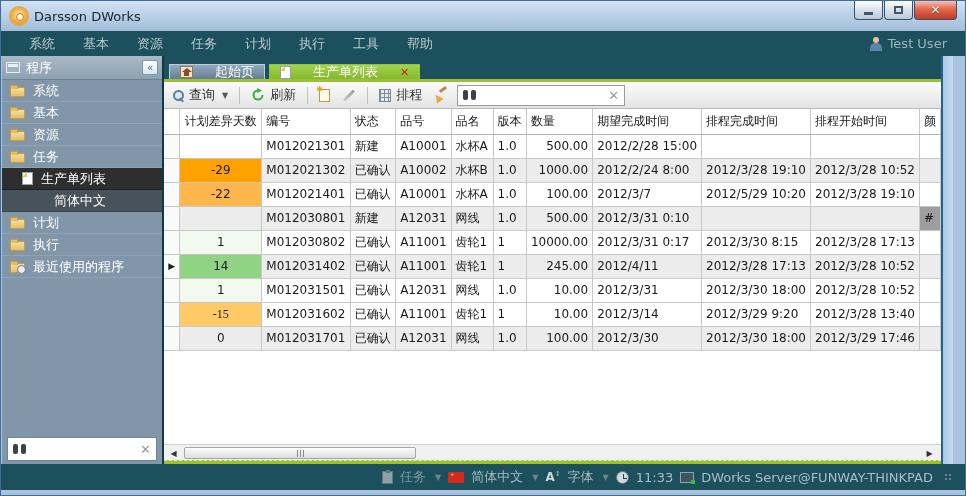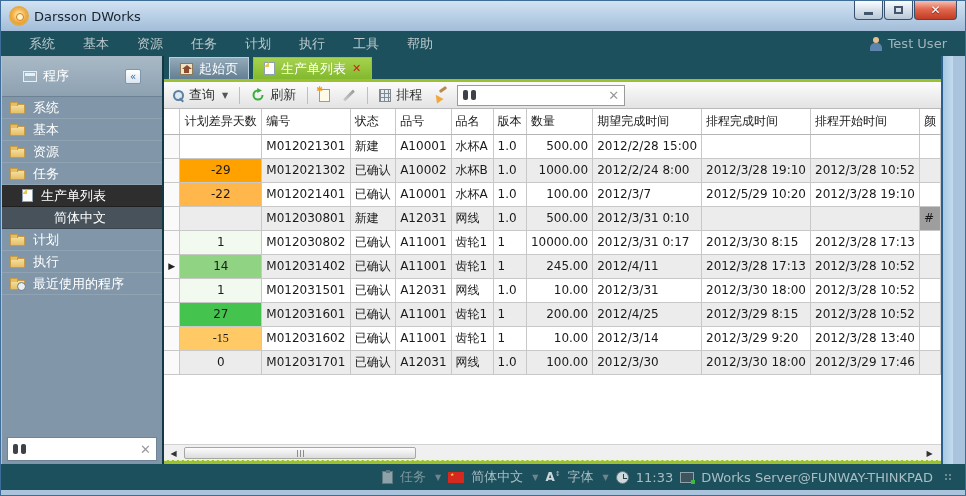--- a/index.html
+++ b/index.html
@@ -36,22 +36,22 @@
   .user-icon::before { content:""; position:absolute; left:3px; top:0; width:6px; height:6px;
                        border-radius:50%; background:#e8c08e; }
   .user-icon::after { content:""; position:absolute; left:0; top:6px; width:12px; height:8px;
                       border-radius:5px 5px 0 0; background:#5d84ad; }
 
   
   .main { position:absolute; top:55px; left:1px; width:951px; height:410px; display:flex; }
 
   
   .sidebar { width:162px; height:100%; background:#8196a8; position:relative; border-right:2px solid #123845; }
-  .side-header { height:41px; background:linear-gradient(#a9b9c6,#8da1b1); border-bottom:1px solid #6c8294;
-                 display:flex; align-items:center; padding:0 21px;justify-content:space-between; }
+  .side-header { height:24px; background:linear-gradient(#a9b9c6,#8da1b1); border-bottom:1px solid #6c8294;
+                 display:flex; align-items:center; padding:0 4px;justify-content:space-between; }
   .side-header .label { color:#fff; font-size:13px; margin-left:6px; }
   .collapse-btn { margin-left:auto; width:16px; height:15px; background:linear-gradient(#ffffff,#dce6ef);
                   border:1px solid #7d96ab; border-radius:2px; color:#2f6ca8; font-size:10px; line-height:13px;
                   text-align:center; }
   .prog-icon { width:14px; height:11px; border:1px solid #e7eef4; background:#9fb2c0; position:relative; }
   .prog-icon::before { content:""; position:absolute; top:1px; left:1px; right:1px; height:3px; background:#e7eef4; }
   .side-item { height:22px; display:flex; align-items:center; padding-left:8px;
                border-bottom:1px solid #8fa3b3; color:#fff; font-size:13px; cursor:default; }
   .side-item .txt { margin-left:8px; }
   .side-item.sel { background:#2e2e2e; border-bottom:1px solid #1f1f1f; padding-left:20px; }
@@ -71,21 +71,21 @@
   .binoculars::before, .binoculars::after { content:""; position:absolute; top:0; width:5px; height:10px;
                  background:#3c4248; border-radius:2px; }
   .binoculars::before { left:0; } .binoculars::after { right:0; }
   .side-search input { flex:1; border:none; outline:none; height:18px; font-size:12px; min-width:0; }
   .clear-x { color:#9a9a9a; font-size:13px; font-weight:bold; flex:none; }
 
   
   .content { flex:1; display:flex; flex-direction:column; background:#1c505c; position:relative; overflow:hidden; }
 
   .tabbar { height:23px; display:flex; align-items:flex-end; padding-left:5px; gap:4px; }
-  .tab { height:22px; display:flex; align-items:center; padding:0 10px; font-size:13px; color:#fff; gap:6px; }
+  .tab { height:15px; display:flex; align-items:center; padding:0 10px; font-size:13px; color:#fff; gap:22px; }
   .tab.inactive { background:linear-gradient(#93aaba,#647f93); border:1px solid #b9cfdd; border-bottom:none; }
   .tab.active { background:linear-gradient(#a6d24d,#82b92e); border:1px solid #8cc63c; border-bottom:none; }
   .home-badge { width:13px; height:12px; background:#efe3c8; border:1px solid #8a7a58;
                 display:flex; align-items:flex-end; justify-content:center; position:relative; }
   .home-badge::before { content:""; width:0; height:0; border-style:solid; border-width:0 5px 4px 5px;
                 border-color:transparent transparent #8c4a2f transparent; position:absolute; top:1px; }
   .home-badge::after { content:""; width:5px; height:5px; background:#8c4a2f; margin-bottom:1px; }
   .tab-close { color:#cc2020; font-weight:bold; font-size:11px; }
   .tab-strip { height:3px; background:#9cc130; }
 
@@ -428,34 +428,20 @@
                 <td>已确认</td>
                 <td>A12031</td>
                 <td>网线</td>
                 <td>1.0</td>
                 <td class="c-qty">10.00</td>
                 <td>2012/3/31</td>
                 <td>2012/3/30 18:00</td>
                 <td>2012/3/28 10:52</td>
                 <td></td>
               </tr>
-              <tr class="alt">
-                <td class="c-sel"></td>
-                <td class="c-diff" style="background: linear-gradient(rgb(68, 195, 79), rgb(68, 195, 79));">27</td>
-                <td>M012031601</td>
-                <td>已确认</td>
-                <td>A11001</td>
-                <td>齿轮1</td>
-                <td>1</td>
-                <td class="c-qty">200.00</td>
-                <td>2012/4/25</td>
-                <td>2012/3/29 8:15</td>
-                <td>2012/3/28 10:52</td>
-                <td></td>
-              </tr>
               <tr>
                 <td class="c-sel"></td>
                 <td class="c-diff" style="background: linear-gradient(rgb(255, 201, 102), rgb(255, 201, 102)); font-family: Liberation Serif, serif;">-15</td>
                 <td>M012031602</td>
                 <td>已确认</td>
                 <td>A11001</td>
                 <td>齿轮1</td>
                 <td>1</td>
                 <td class="c-qty">10.00</td>
                 <td>2012/3/14</td>

